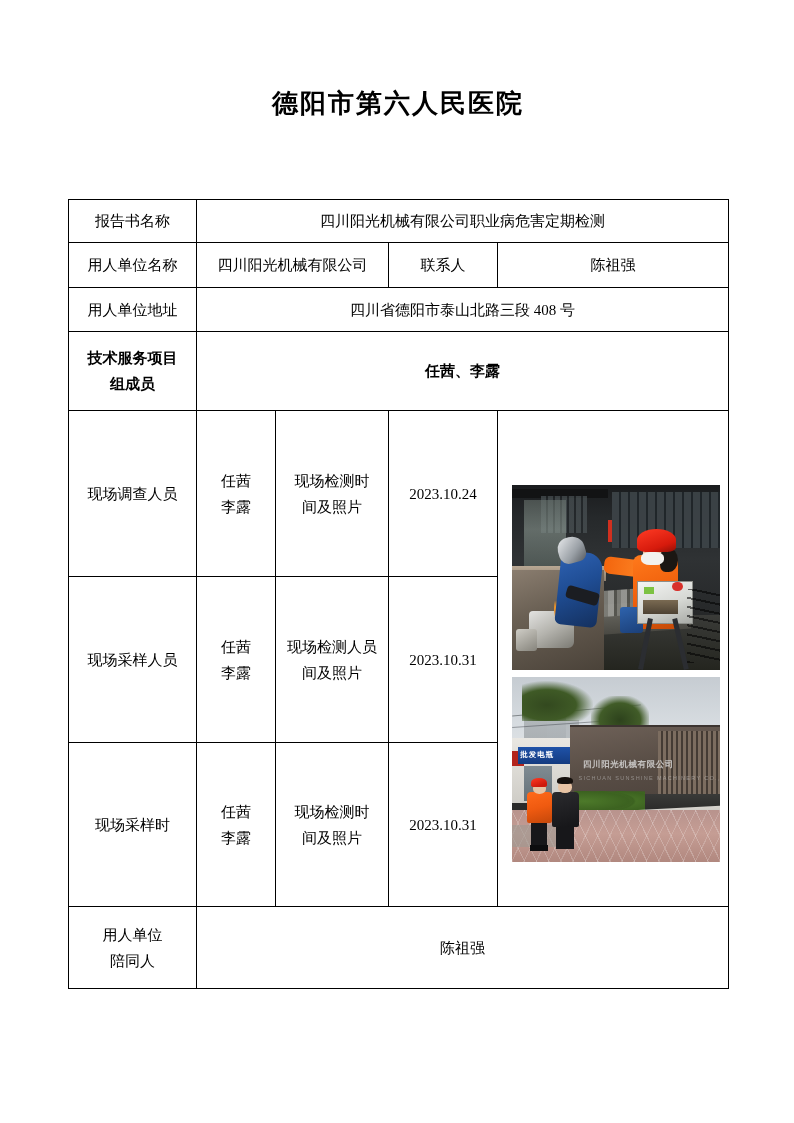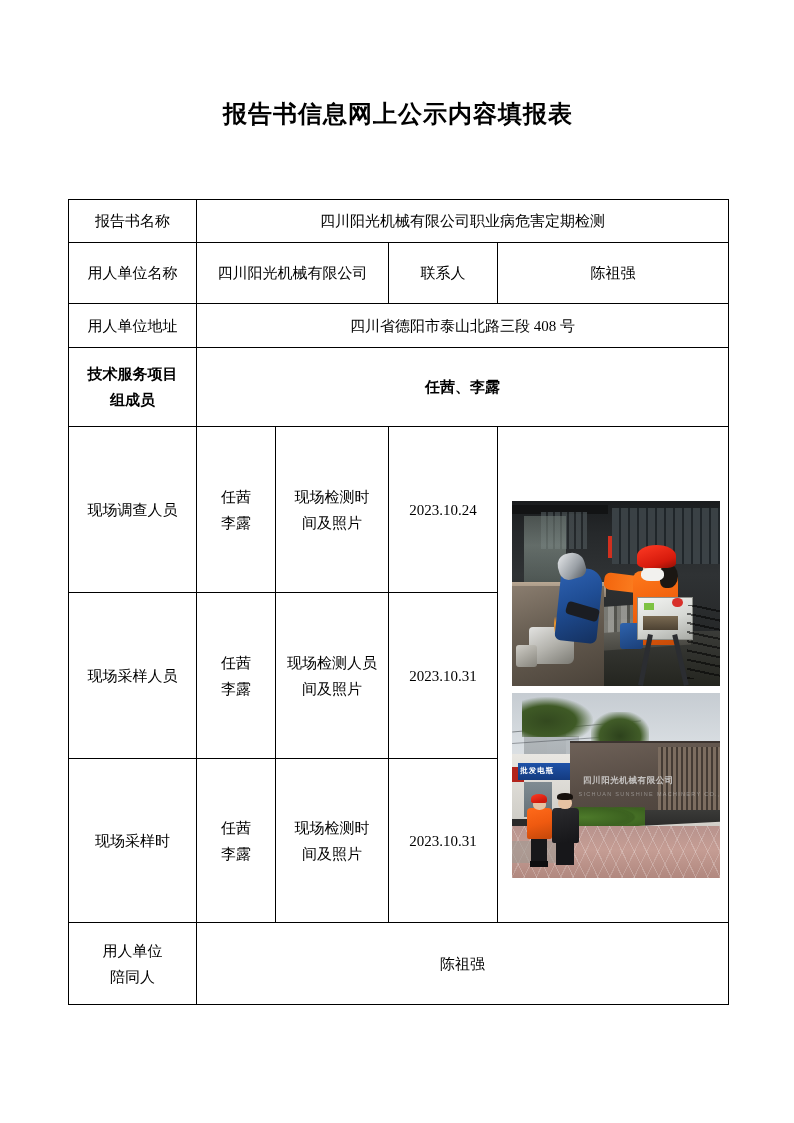--- a/index.html
+++ b/index.html
@@ -72,21 +72,21 @@
     font-size: 15px;
     text-align: center;
     vertical-align: middle;
     padding: 2px 4px;
     line-height: 26px;
   }
   .lbl { font-size: 15px; }
   .two-line { line-height: 30px; }
 
   .r-name   { height: 43px; padding-left: 25px; }
-  .r-unit   { height: 61px; }
+  .r-unit   { height: 45px; }
   .r-addr   { height: 44px; }
   .r-team   { height: 79px; font-weight: bold; }
   .r-person { height: 166px; }
   .r-det    { height: 164px; }
   .r-accom  { height: 82px; }
 
   .cell-sub {
     font-size: 15px;
     line-height: 30px;
   }
@@ -451,21 +451,21 @@
     background: linear-gradient(180deg,#cfd4d8 0%, #8d949a 100%);
     opacity: .8;
   }
 </style>
 </head>
 <body>
 
 <div class="page">
 
   <div class="title-block">
-    <div class="title-sub">报告书信息网上公示内容填报表</div>
+    <div class="title-main">德阳市第六人民医院</div>
   </div>
 
 
   <table class="doc-table">
     <colgroup>
       <col style="width:128px">
       <col style="width:79px">
       <col style="width:113px">
       <col style="width:109px">
       <col style="width:231px">

